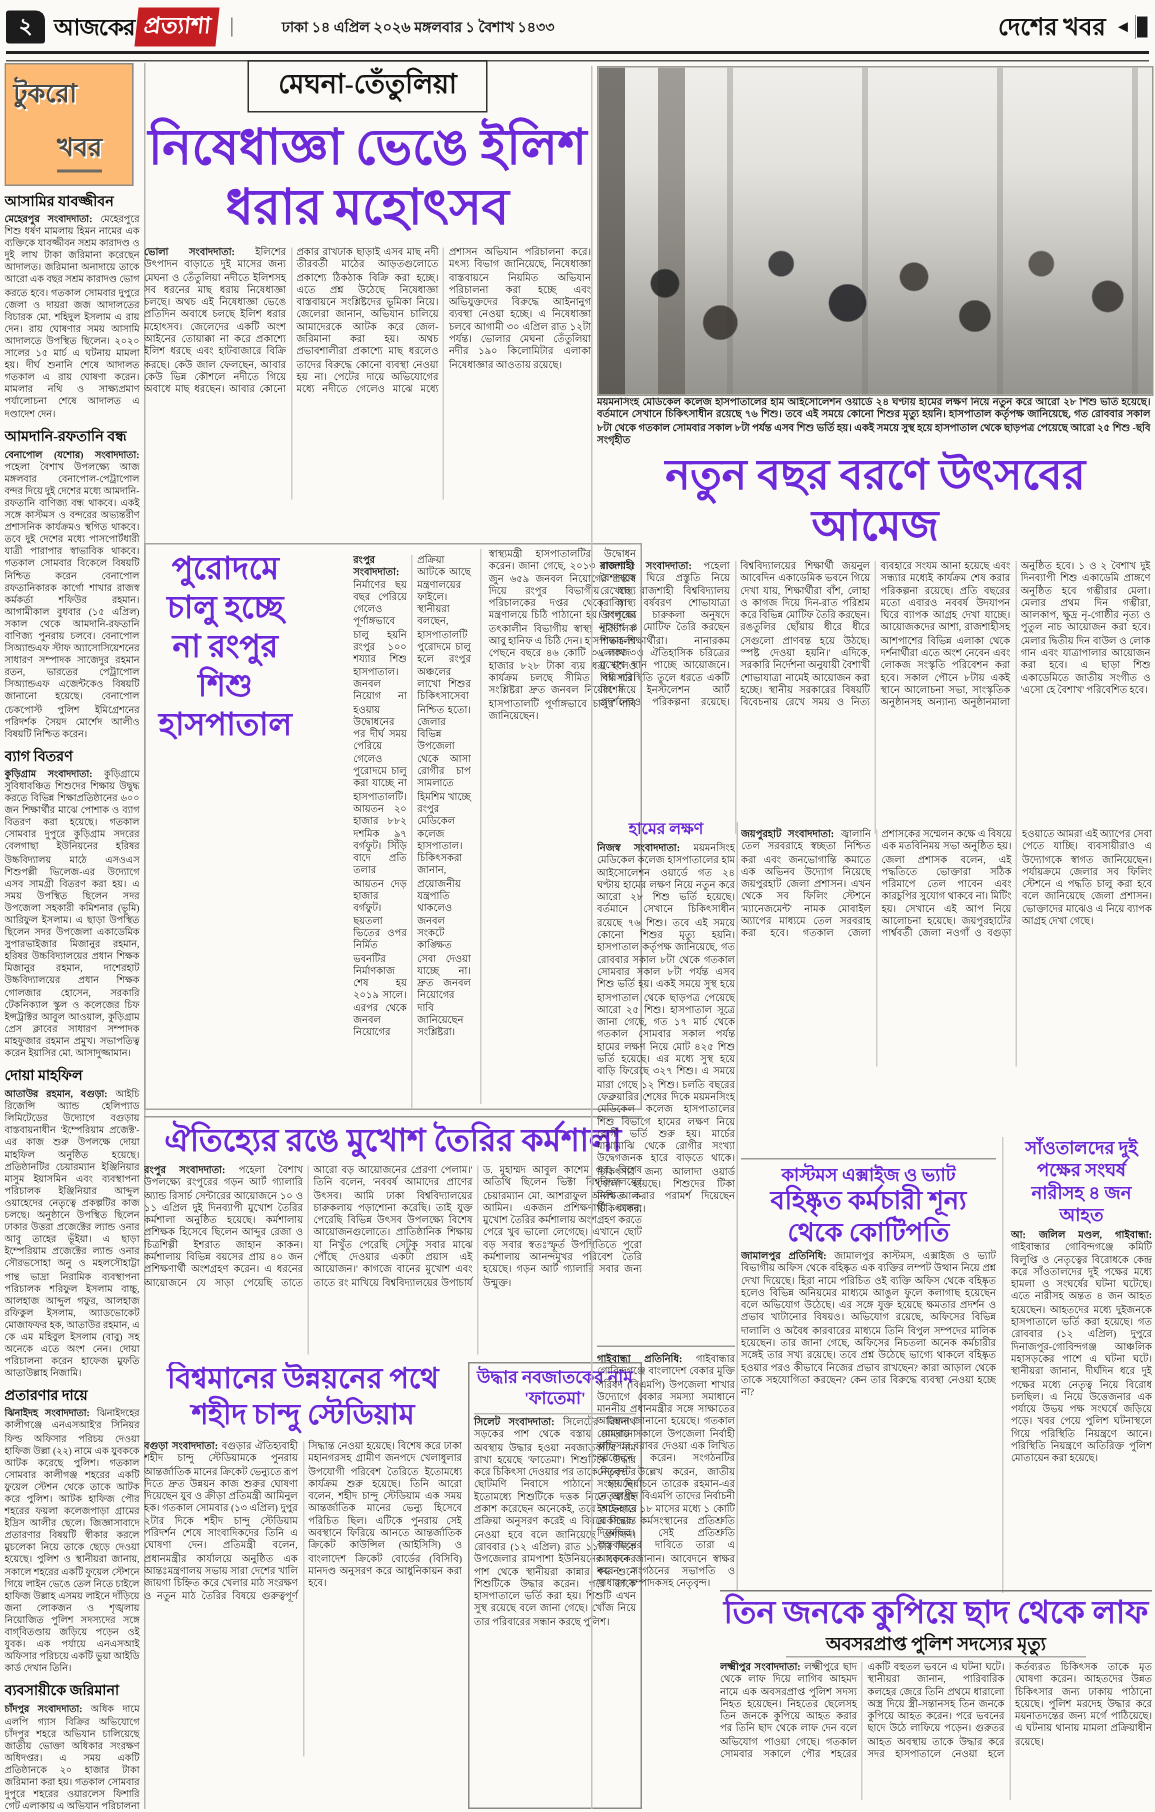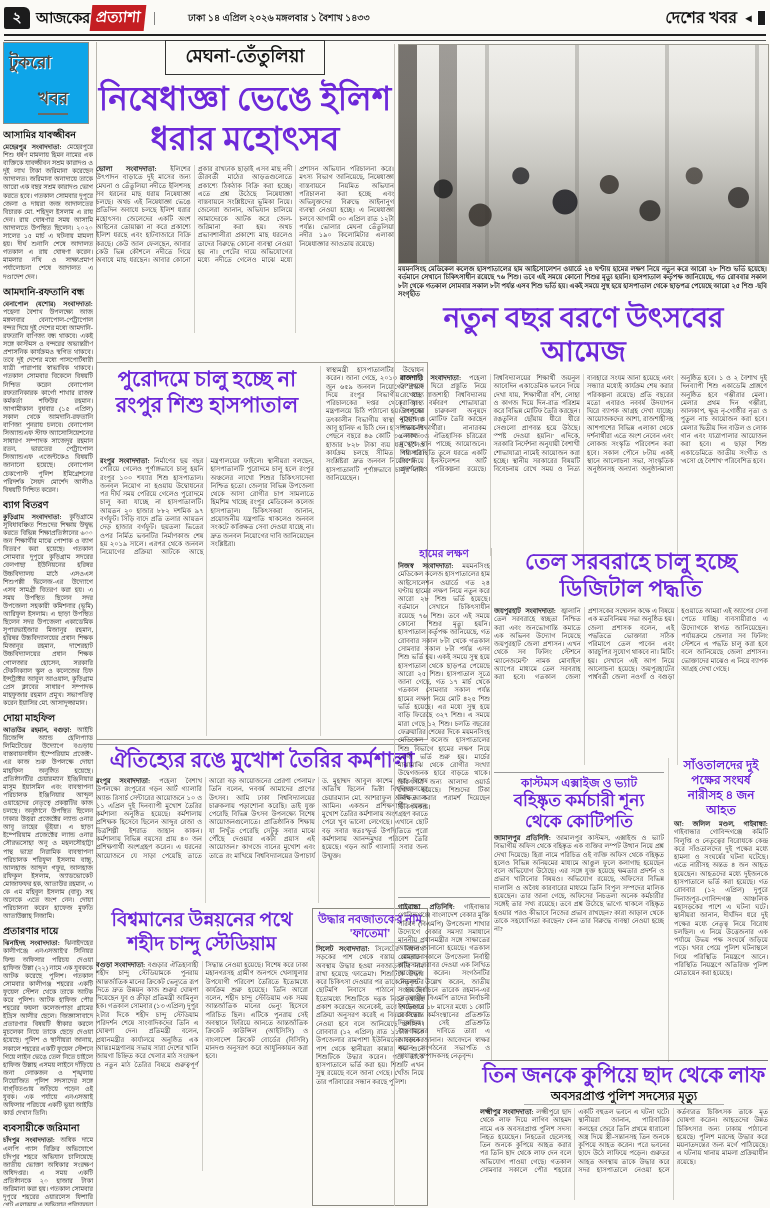--- a/index.html
+++ b/index.html
@@ -14,21 +14,21 @@
   #logo .black{color:#111;letter-spacing:-.5px;}
   #logo .red{background:#c41e22;color:#fff;padding:0 5px 1px 5px;margin-left:1px;transform:skewX(-6deg);display:inline-block;}
   #hsep{margin:0 8px;color:#555;font-size:14px;}
   #dateline{font-size:9.5px;font-weight:bold;color:#222;margin-left:24px;}
   #section{margin-left:auto;display:flex;align-items:center;font-weight:bold;font-size:16px;}
   #section .arr{font-size:11px;margin:0 3px 0 6px;}
   #section .blk{width:9px;height:16px;background:#1c1c1c;box-shadow:0 0 0 1px #fff inset;}
   #hrule{left:4px;top:34px;width:762px;height:4px;border-top:2px solid #222;border-bottom:1px solid #555;}
   
   #sidebar{left:3px;top:42px;width:90px;height:1164px;border-right:1px solid #b9b6ae;padding-right:3px;}
-  #tukro{width:84px;height:80px;background:#0ea5e9;border:1px solid #8f8d86;margin-bottom:5px;
+  #tukro{width:84px;height:80px;background:#fdba74;border:1px solid #8f8d86;margin-bottom:5px;
          position:relative;font-weight:bold;color:#4a4a46;}
   #tukro .l1{position:absolute;left:5px;top:6px;font-size:17px;text-shadow:1px 1px 0 #fff;}
   #tukro .l2{position:absolute;right:20px;bottom:8px;font-size:17px;text-shadow:1px 1px 0 #fff;border-bottom:2px solid #6a6a66;}
   .sb-item{margin-bottom:5px;}
   .sb-hed{font-weight:bold;font-size:9.5px;line-height:12px;margin:2px 0 2px 0;color:#0e0e0e;}
   .sb-body{font-size:6.4px;line-height:8.1px;text-align:justify;color:#222;}
   .byline{font-weight:bold;}
   
   .body-txt{font-size:6.6px;line-height:8.3px;text-align:justify;color:#1d1d1d;}
   .cols3{column-count:3;column-gap:7px;column-rule:1px solid #cfcdc6;height:100%;}
@@ -57,21 +57,21 @@
       repeating-linear-gradient(90deg, transparent 0 86px, rgba(120,118,112,.35) 86px 90px),
       linear-gradient(180deg, #efeeea 0%, #e3e2dd 30%, #c9c8c2 55%, #a8a6a0 80%, #96948e 100%);}
   #caption{left:398px;top:265px;width:369px;height:34px;font-size:6.7px;line-height:8.4px;
            font-weight:bold;text-align:justify;color:#1d1d1d;}
   
   #newyear{left:400px;top:301px;width:367px;height:255px;}
   #ny-hed{font-size:28px;line-height:34px;}
   #ny-body{height:212px;margin-top:5px;}
   
   #rangpur{left:96px;top:362px;width:332px;height:378px;border:1px solid #a5a29a;padding:3px;box-sizing:border-box;display:flex;gap:6px;}
-  #rp-left{width:218px;display:flex;flex-direction:column;gap:35px;}
+  #rp-left{width:218px;display:flex;flex-direction:row;gap:35px;}
   #rp-hed{font-size:21px;line-height:26px;}
   #rp-body{flex:1;margin-top:4px;}
   #rp-right{width:100px;border-left:1px solid #cfcdc6;padding-left:5px;}
   
   #mask{left:96px;top:744px;width:332px;height:162px;border-top:1px solid #999;padding-top:2px;}
   #mask-hed{font-size:21px;line-height:26px;}
   #mask-body{height:126px;margin-top:4px;}
   
   #stadium{left:96px;top:908px;width:212px;height:298px;}
   #st-hed{font-size:19px;line-height:24px;}
@@ -213,21 +213,20 @@
   </div>
 
   <div class="abs" id="measles">
     <div class="hed" id="ms-kicker">হামের লক্ষণ</div>
     <div class="body-txt mt2">
       <span class="byline">নিজস্ব সংবাদদাতা:</span> <span>ময়মনসিংহ মেডিকেল কলেজ হাসপাতালের হাম আইসোলেশন ওয়ার্ডে গত ২৪ ঘণ্টায় হামের লক্ষণ নিয়ে নতুন করে আরো ২৮ শিশু ভর্তি হয়েছে। বর্তমানে সেখানে চিকিৎসাধীন রয়েছে ৭৬ শিশু। তবে এই সময়ে কোনো শিশুর মৃত্যু হয়নি। হাসপাতাল কর্তৃপক্ষ জানিয়েছে, গত রোববার সকাল ৮টা থেকে গতকাল সোমবার সকাল ৮টা পর্যন্ত এসব শিশু ভর্তি হয়। একই সময়ে সুস্থ হয়ে হাসপাতাল থেকে ছাড়পত্র পেয়েছে আরো ২৫ শিশু। হাসপাতাল সূত্রে জানা গেছে, গত ১৭ মার্চ থেকে গতকাল সোমবার সকাল পর্যন্ত হামের লক্ষণ নিয়ে মোট ৪২৫ শিশু ভর্তি হয়েছে। এর মধ্যে সুস্থ হয়ে বাড়ি ফিরেছে ৩২৭ শিশু। এ সময়ে মারা গেছে ১২ শিশু। চলতি বছরের ফেব্রুয়ারির শেষের দিকে ময়মনসিংহ মেডিকেল কলেজ হাসপাতালের শিশু বিভাগে হামের লক্ষণ নিয়ে রোগী ভর্তি শুরু হয়। মার্চের মাঝামাঝি থেকে রোগীর সংখ্যা উদ্বেগজনক হারে বাড়তে থাকে। চিকিৎসার জন্য আলাদা ওয়ার্ড খোলা হয়েছে। শিশুদের টিকা নিশ্চিত করার পরামর্শ দিয়েছেন চিকিৎসকরা।</span>
     </div>
   </div>
 
   <div class="abs" id="oil">
-    <div class="hed" id="oil-hed">তেল সরবরাহে চালু হচ্ছে ডিজিটাল পদ্ধতি</div>
     <div class="body-txt cols3" id="oil-body">
       <span class="byline">জয়পুরহাট সংবাদদাতা:</span> <span>জ্বালানি তেল সরবরাহে স্বচ্ছতা নিশ্চিত করা এবং জনভোগান্তি কমাতে এক অভিনব উদ্যোগ নিয়েছে জয়পুরহাট জেলা প্রশাসন। এখন থেকে সব ফিলিং স্টেশনে 'ম্যানেজমেন্ট' নামক মোবাইল অ্যাপের মাধ্যমে তেল সরবরাহ করা হবে। গতকাল জেলা প্রশাসকের সম্মেলন কক্ষে এ বিষয়ে এক মতবিনিময় সভা অনুষ্ঠিত হয়। জেলা প্রশাসক বলেন, এই পদ্ধতিতে ভোক্তারা সঠিক পরিমাপে তেল পাবেন এবং কারচুপির সুযোগ থাকবে না। মিটিং হয়। সেখানে এই আপ নিয়ে আলোচনা হয়েছে। জয়পুরহাটের পার্শ্ববর্তী জেলা নওগাঁ ও বগুড়া হওয়াতে আমরা এই অ্যাপের সেবা পেতে যাচ্ছি। ব্যবসায়ীরাও এ উদ্যোগকে স্বাগত জানিয়েছেন। পর্যায়ক্রমে জেলার সব ফিলিং স্টেশনে এ পদ্ধতি চালু করা হবে বলে জানিয়েছে জেলা প্রশাসন। ভোক্তাদের মাঝেও এ নিয়ে ব্যাপক আগ্রহ দেখা গেছে।</span>
     </div>
   </div>
 
   <div class="abs" id="customs">
     <div class="hed" id="cu-kicker">কাস্টমস এক্সাইজ ও ভ্যাট</div>
     <div class="hed" id="cu-hed">বহিষ্কৃত কর্মচারী শূন্য থেকে কোটিপতি</div>
     <div class="body-txt mt2">
       <span class="byline">জামালপুর প্রতিনিধি:</span> <span>জামালপুর কাস্টমস, এক্সাইজ ও ভ্যাট বিভাগীয় অফিস থেকে বহিষ্কৃত এক ব্যক্তির লম্পট উত্থান নিয়ে প্রশ্ন দেখা দিয়েছে। হিরা নামে পরিচিত ওই ব্যক্তি অফিস থেকে বহিষ্কৃত হলেও বিভিন্ন অনিয়মের মাধ্যমে আঙুল ফুলে কলাগাছ হয়েছেন বলে অভিযোগ উঠেছে। এর সঙ্গে যুক্ত হয়েছে ক্ষমতার প্রদর্শন ও প্রভাব খাটানোর বিষয়ও। অভিযোগ রয়েছে, অফিসের বিভিন্ন দালালি ও অবৈধ কারবারের মাধ্যমে তিনি বিপুল সম্পদের মালিক হয়েছেন। তার জানা গেছে, অফিসের নিচতলা অনেক কর্মচারীর সঙ্গেই তার সখ্য রয়েছে। তবে প্রশ্ন উঠেছে ভাগ্যে থাকলে বহিষ্কৃত হওয়ার পরও কীভাবে নিজের প্রভাব রাখছেন? কারা আড়াল থেকে তাকে সহযোগিতা করছেন? কেন তার বিরুদ্ধে ব্যবস্থা নেওয়া হচ্ছে না?</span>

